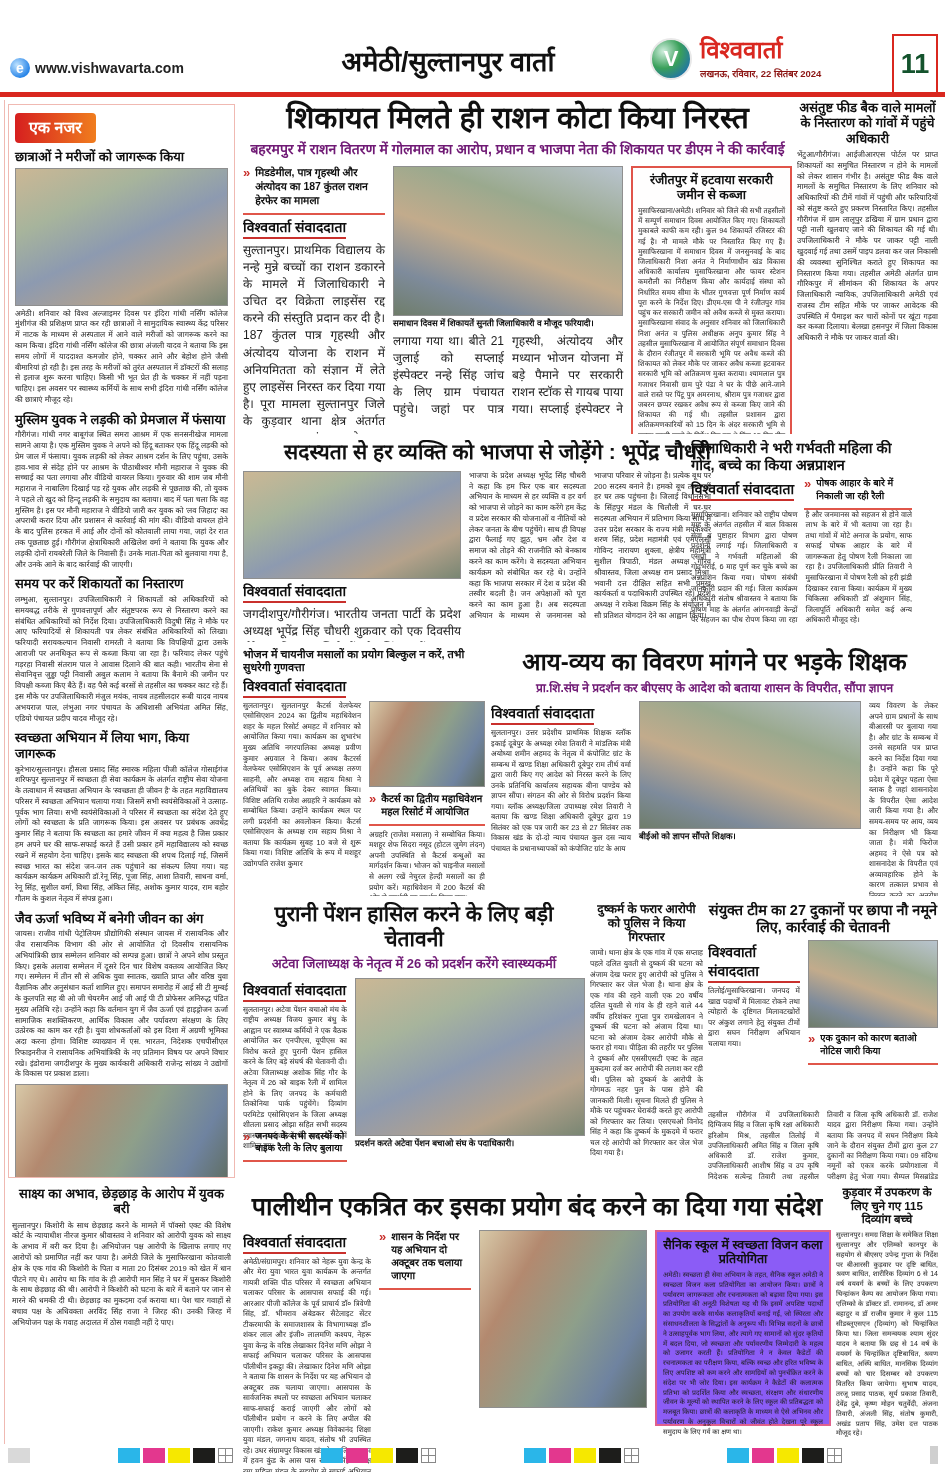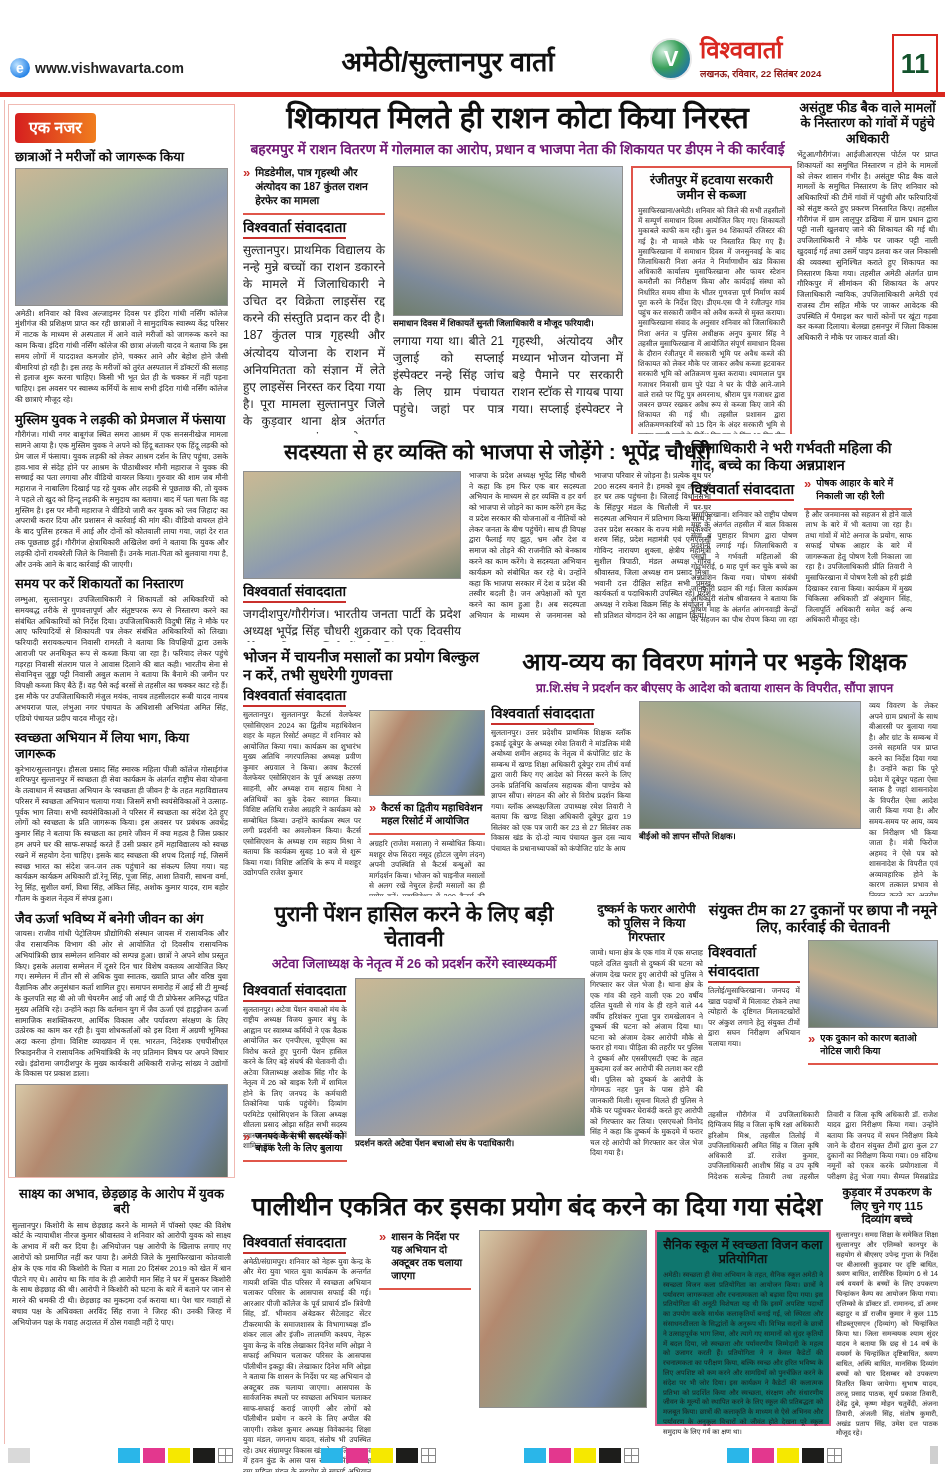--- a/index.html
+++ b/index.html
@@ -19,21 +19,21 @@
           border-bottom:2px solid #c9302c;padding-bottom:1px;margin:2px 0 3px;}
   .kicker{display:flex;gap:5px;align-items:flex-start;font-weight:bold;font-size:10.5px;
           color:#101010;line-height:1.3;border-bottom:2px solid #e0564a;padding-bottom:6px;}
   .kicker .mk{color:#c9302c;font-size:13px;line-height:1;}
   .photo{border:1px solid #8f8f8f;box-sizing:border-box;}
   .ph-a{background:linear-gradient(155deg,#cbb795 0%,#a7b49c 28%,#8d9ab0 52%,#b5a28b 78%,#798673 100%);}
   .ph-b{background:linear-gradient(200deg,#b9c4cf 0%,#9aa98e 30%,#c2ab8c 55%,#7e8b9b 80%,#6f7d6a 100%);}
   .ph-c{background:linear-gradient(120deg,#d8c9a8 0%,#b3896f 25%,#8e9f8a 55%,#6f83a0 80%,#5e6c5c 100%);}
   .caption{font-size:8.5px;font-weight:bold;color:#101010;margin-top:2px;line-height:1.25;}
   .box-red{border:2px solid #e0544a;padding:5px;background:#fffefe;}
-  .box-pink{border:2px solid #e0608c;padding:6px;background:#0f766e;}
+  .box-pink{border:2px solid #e0608c;padding:6px;background:#8b5cf6;}
   .banner{background:linear-gradient(90deg,#d61f1f,#f07d1e);color:#fff;font-weight:bold;
           font-size:16px;padding:3px 14px 5px;border-radius:4px;width:fit-content;margin:2px 0 6px;}
   .rail{border:1px solid #f0b9b2;}
   .rail-hl{font-size:13px;font-weight:bold;color:#101010;margin:6px 0 3px;line-height:1.2;}
   .strip{display:flex;align-items:center;gap:12px;background:#fdeecd;padding:3px 6px;}
   .badge{background:#e02b20;color:#fff;font-weight:bold;font-size:14px;padding:3px 16px;}
   .strip-hl{font-weight:bold;font-size:14.5px;color:#182046;}
   .row{display:flex;gap:8px;}
   .red-rule{position:absolute;left:0;top:92px;width:945px;height:5px;background:#d9271f;}
   .edge{position:absolute;left:4px;top:100px;width:1px;height:1344px;background:#f0b9b2;}
@@ -175,21 +175,21 @@
         <div class="kicker" style="font-size:9.5px;">
           <span class="mk">»</span>
           <span>पोषक आहार के बारे में निकाली जा रही रैली</span>
         </div>
       </div>
     </div>
     <div class="body-txt cols-2" style="height:128px;font-size:7.4px;">मुसाफिरखाना। शनिवार को राष्ट्रीय पोषण माह के अंतर्गत तहसील में बाल विकास सेवा व पुष्टाहार विभाग द्वारा पोषण प्रदर्शनी लगाई गई। जिलाधिकारी व एसपी ने गर्भवती महिलाओं की गोदभराई, 6 माह पूर्ण कर चुके बच्चे का अन्नप्राशन किया गया। पोषण संबंधी जानकारी प्रदान की गई। जिला कार्यक्रम अधिकारी संतोष श्रीवास्तव ने बताया कि पोषण माह के अंतर्गत आंगनवाड़ी केन्द्रों पर सहजन का पौध रोपण किया जा रहा है और जनमानस को सहजन से होने वाले लाभ के बारे में भी बताया जा रहा है। तथा गांवों में मोटे अनाज के प्रयोग, साफ सफाई पोषक आहार के बारे में जागरूकता हेतु पोषण रैली निकाला जा रहा है। उपजिलाधिकारी प्रीति तिवारी ने मुसाफिरखाना में पोषण रैली को हरी झंडी दिखाकर रवाना किया। कार्यक्रम में मुख्य चिकित्सा अधिकारी डॉ अंशुमान सिंह, जिलापूर्ति अधिकारी समेत कई अन्य अधिकारी मौजूद रहे।</div>
   </div>
 
   <div class="mod" style="left:243px;top:648px;width:242px;height:248px;">
-    <div class="hl" style="font-size:15px;">भोजन में चायनीज मसालों का प्रयोग बिल्कुल न करें, तभी सुधरेगी गुणवत्ता</div>
+    <div class="hl" style="font-size:11px;">भोजन में चायनीज मसालों का प्रयोग बिल्कुल न करें, तभी सुधरेगी गुणवत्ता</div>
     <div class="byline">विश्ववार्ता संवाददाता</div>
     <div class="row">
       <div style="width:118px;">
         <div class="body-txt" style="height:168px;font-size:7.4px;">सुलतानपुर। सुलतानपुर कैटर्स वेलफेयर एसोसिएशन 2024 का द्वितीय महाधिवेशन शहर के महल रिसोर्ट अमहट में शनिवार को आयोजित किया गया। कार्यक्रम का शुभारंभ मुख्य अतिथि नगरपालिका अध्यक्ष प्रवीण कुमार अग्रवाल ने किया। अवध कैटरर्स वेलफेयर एसोसिएशन के पूर्व अध्यक्ष तरुण साहनी, और अध्यक्ष राम सहाय मिश्रा ने अतिथियों का बुके देकर स्वागत किया। विशिष्ट अतिथि राजेश अग्रहरि ने कार्यक्रम को सम्बोधित किया। उन्होंने कार्यक्रम स्थल पर लगी प्रदर्शनी का अवलोकन किया। कैटर्स एसोसिएशन के अध्यक्ष राम सहाय मिश्रा ने बताया कि कार्यक्रम सुबह 10 बजे से शुरू किया गया। विशिष्ट अतिथि के रूप में मशहूर उद्योगपति राजेश कुमार</div>
       </div>
       <div style="flex:1;">
         <div class="photo ph-c" style="width:100%;height:86px;"></div>
         <div class="kicker" style="margin-top:5px;font-size:10px;">
           <span class="mk">»</span>
           <span>कैटर्स का द्वितीय महाधिवेशन महल रिसोर्ट में आयोजित</span>

